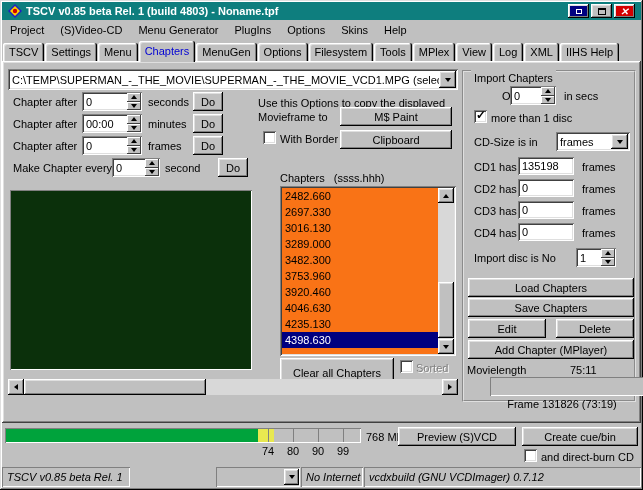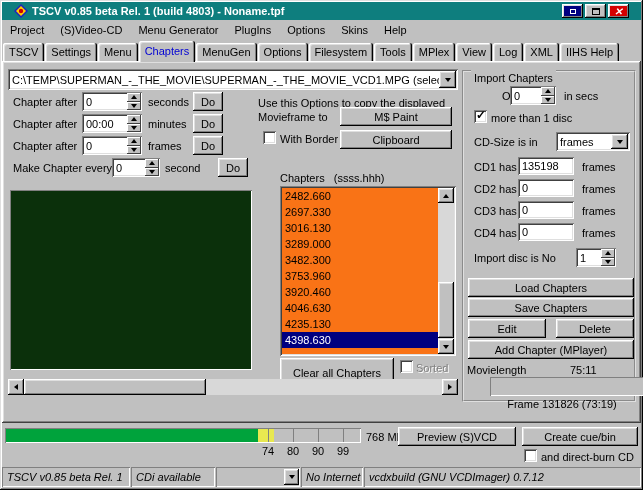--- a/index.html
+++ b/index.html
@@ -12,21 +12,21 @@
   .btn { position:absolute; border:none; font:inherit; color:#000; background:#c0c0c0; cursor:default;
     box-shadow: inset -1px -1px 0 #000, inset 1px 1px 0 #fff, inset -2px -2px 0 #808080, inset 2px 2px 0 #dfdfdf;
     display:flex; align-items:center; justify-content:center; white-space:pre; }
   .field { position:absolute; background:#fff; display:flex; align-items:center; padding:0 4px;
     box-shadow: inset 1px 1px 0 #808080, inset -1px -1px 0 #fff, inset 2px 2px 0 #404040, inset -2px -2px 0 #dfdfdf; }
   .field .ftext { flex:1; overflow:hidden; white-space:pre; }
   .lbl { position:absolute; white-space:pre; line-height:13px; }
 
   
   .titlebar { position:absolute; left:2px; top:2px; width:639px; height:18px; background:#0e7e7e;
-    display:flex; align-items:center; padding:0 12px; }
+    display:flex; align-items:center; padding:0 6px; }
   .title-text { color:#fff; font-weight:bold; margin-left:4px; flex:1; white-space:pre; overflow:hidden; }
   .tb-btn { position:relative; width:21px; height:14px; margin-left:2px;
     box-shadow: inset -1px -1px 0 #000, inset 1px 1px 0 #fff, inset -2px -2px 0 #808080, inset 2px 2px 0 #dfdfdf;
     display:flex; align-items:center; justify-content:center; background:#c0c0c0; }
   .tb-btn.blue { background:#000080; }
   .tb-btn.red  { background:#d40000; }
   .glyph-min { width:6px; height:5px; border:1px solid #fff; background:#000080; }
   .glyph-max { width:8px; height:7px; border:1px solid #000; border-top-width:2px; background:#c0c0c0; }
   .glyph-close::before { content:"\2715"; color:#fff; font-weight:bold; font-size:10px; line-height:10px; }
 
@@ -346,21 +346,20 @@
   <span class="lbl mark" style="left:318px;top:445px">90</span>
   <span class="lbl mark" style="left:343px;top:445px">99</span>
 
   <button class="btn" style="left:398px;top:427px;width:118px;height:19px">Preview (S)VCD</button>
   <button class="btn" style="left:522px;top:427px;width:116px;height:19px">Create cue/bin</button>
   <span class="checkbox" style="left:524px;top:449px"></span>
   <span class="lbl" style="left:541px;top:451px">and direct-burn CD</span>
 
   <div class="statusbar">
     <span class="panel" style="left:0;width:128px">TSCV v0.85 beta Rel. 1</span>
-    <span class="panel" style="left:129px;width:84px">CDi available</span>
     <span class="panel" style="left:214px;width:84px;padding-right:18px">
       
       <span class="drop-btn" style="right:1px;top:2px;bottom:2px;width:15px"><i class="t-dn"></i></span>
     </span>
     <span class="panel" style="left:299px;width:62px">No Internet</span>
     <span class="panel" style="left:362px;width:277px">vcdxbuild (GNU VCDImager) 0.7.12</span>
   </div>
 
 </div>
 

